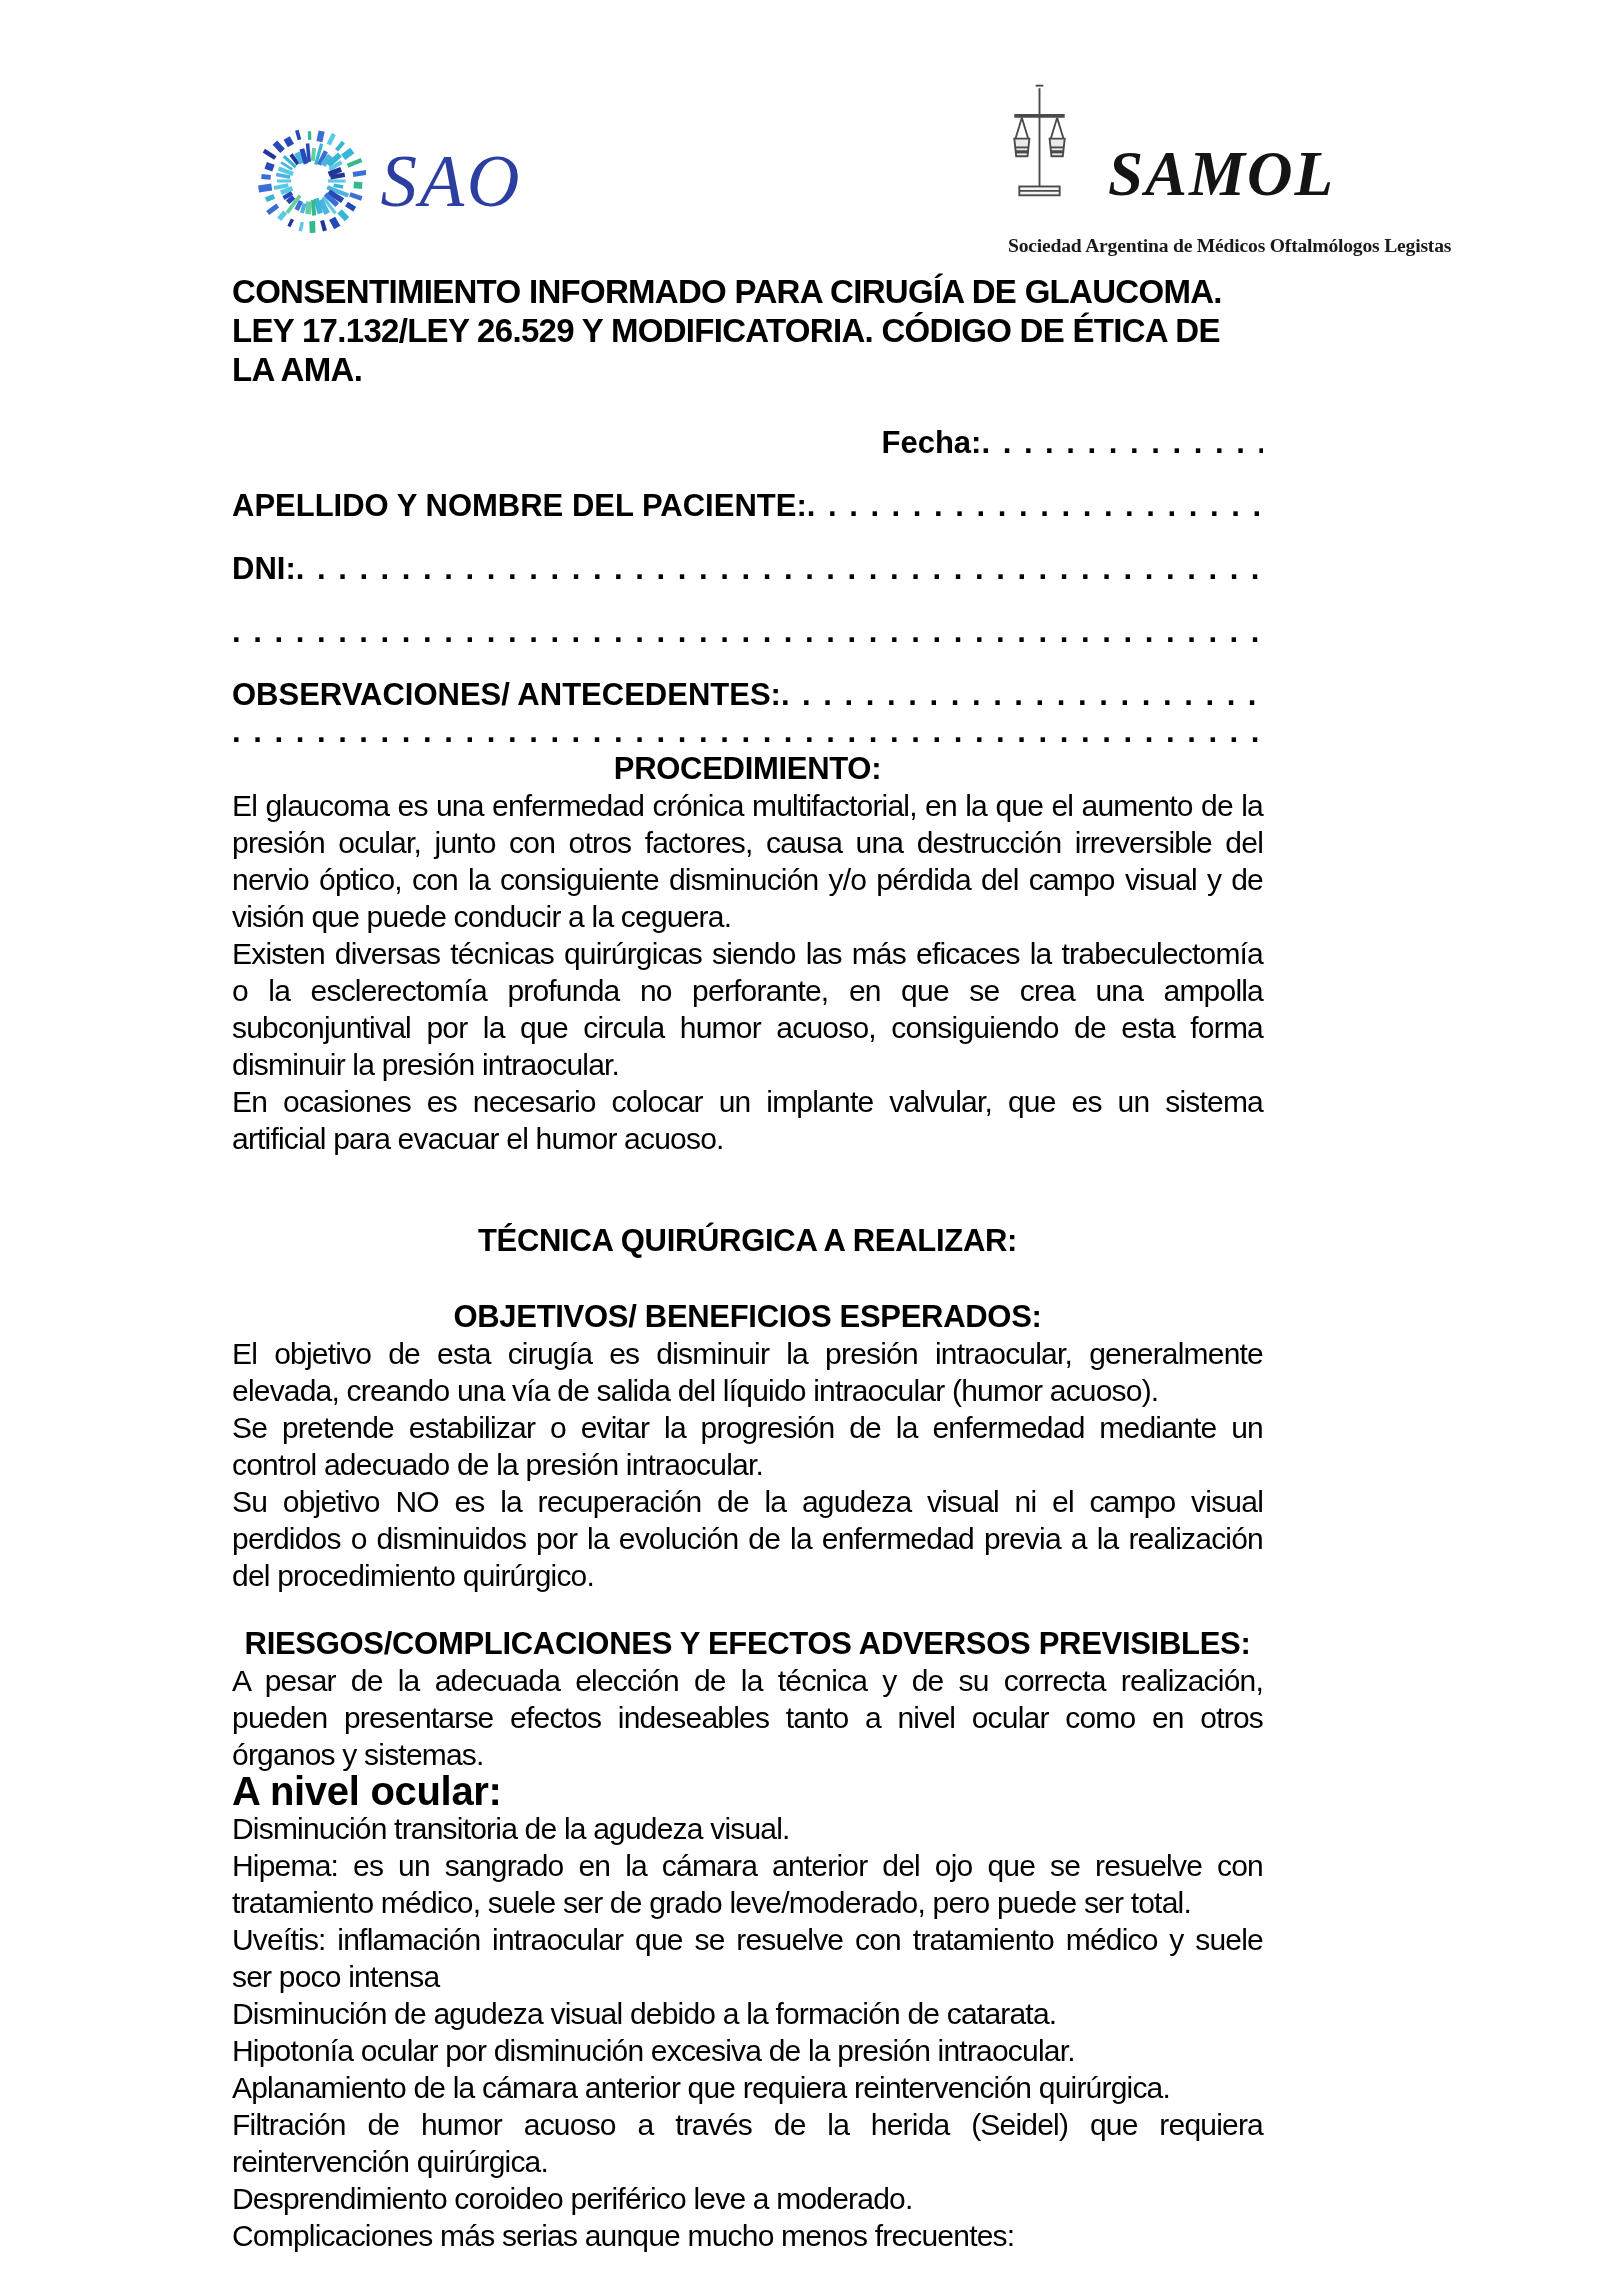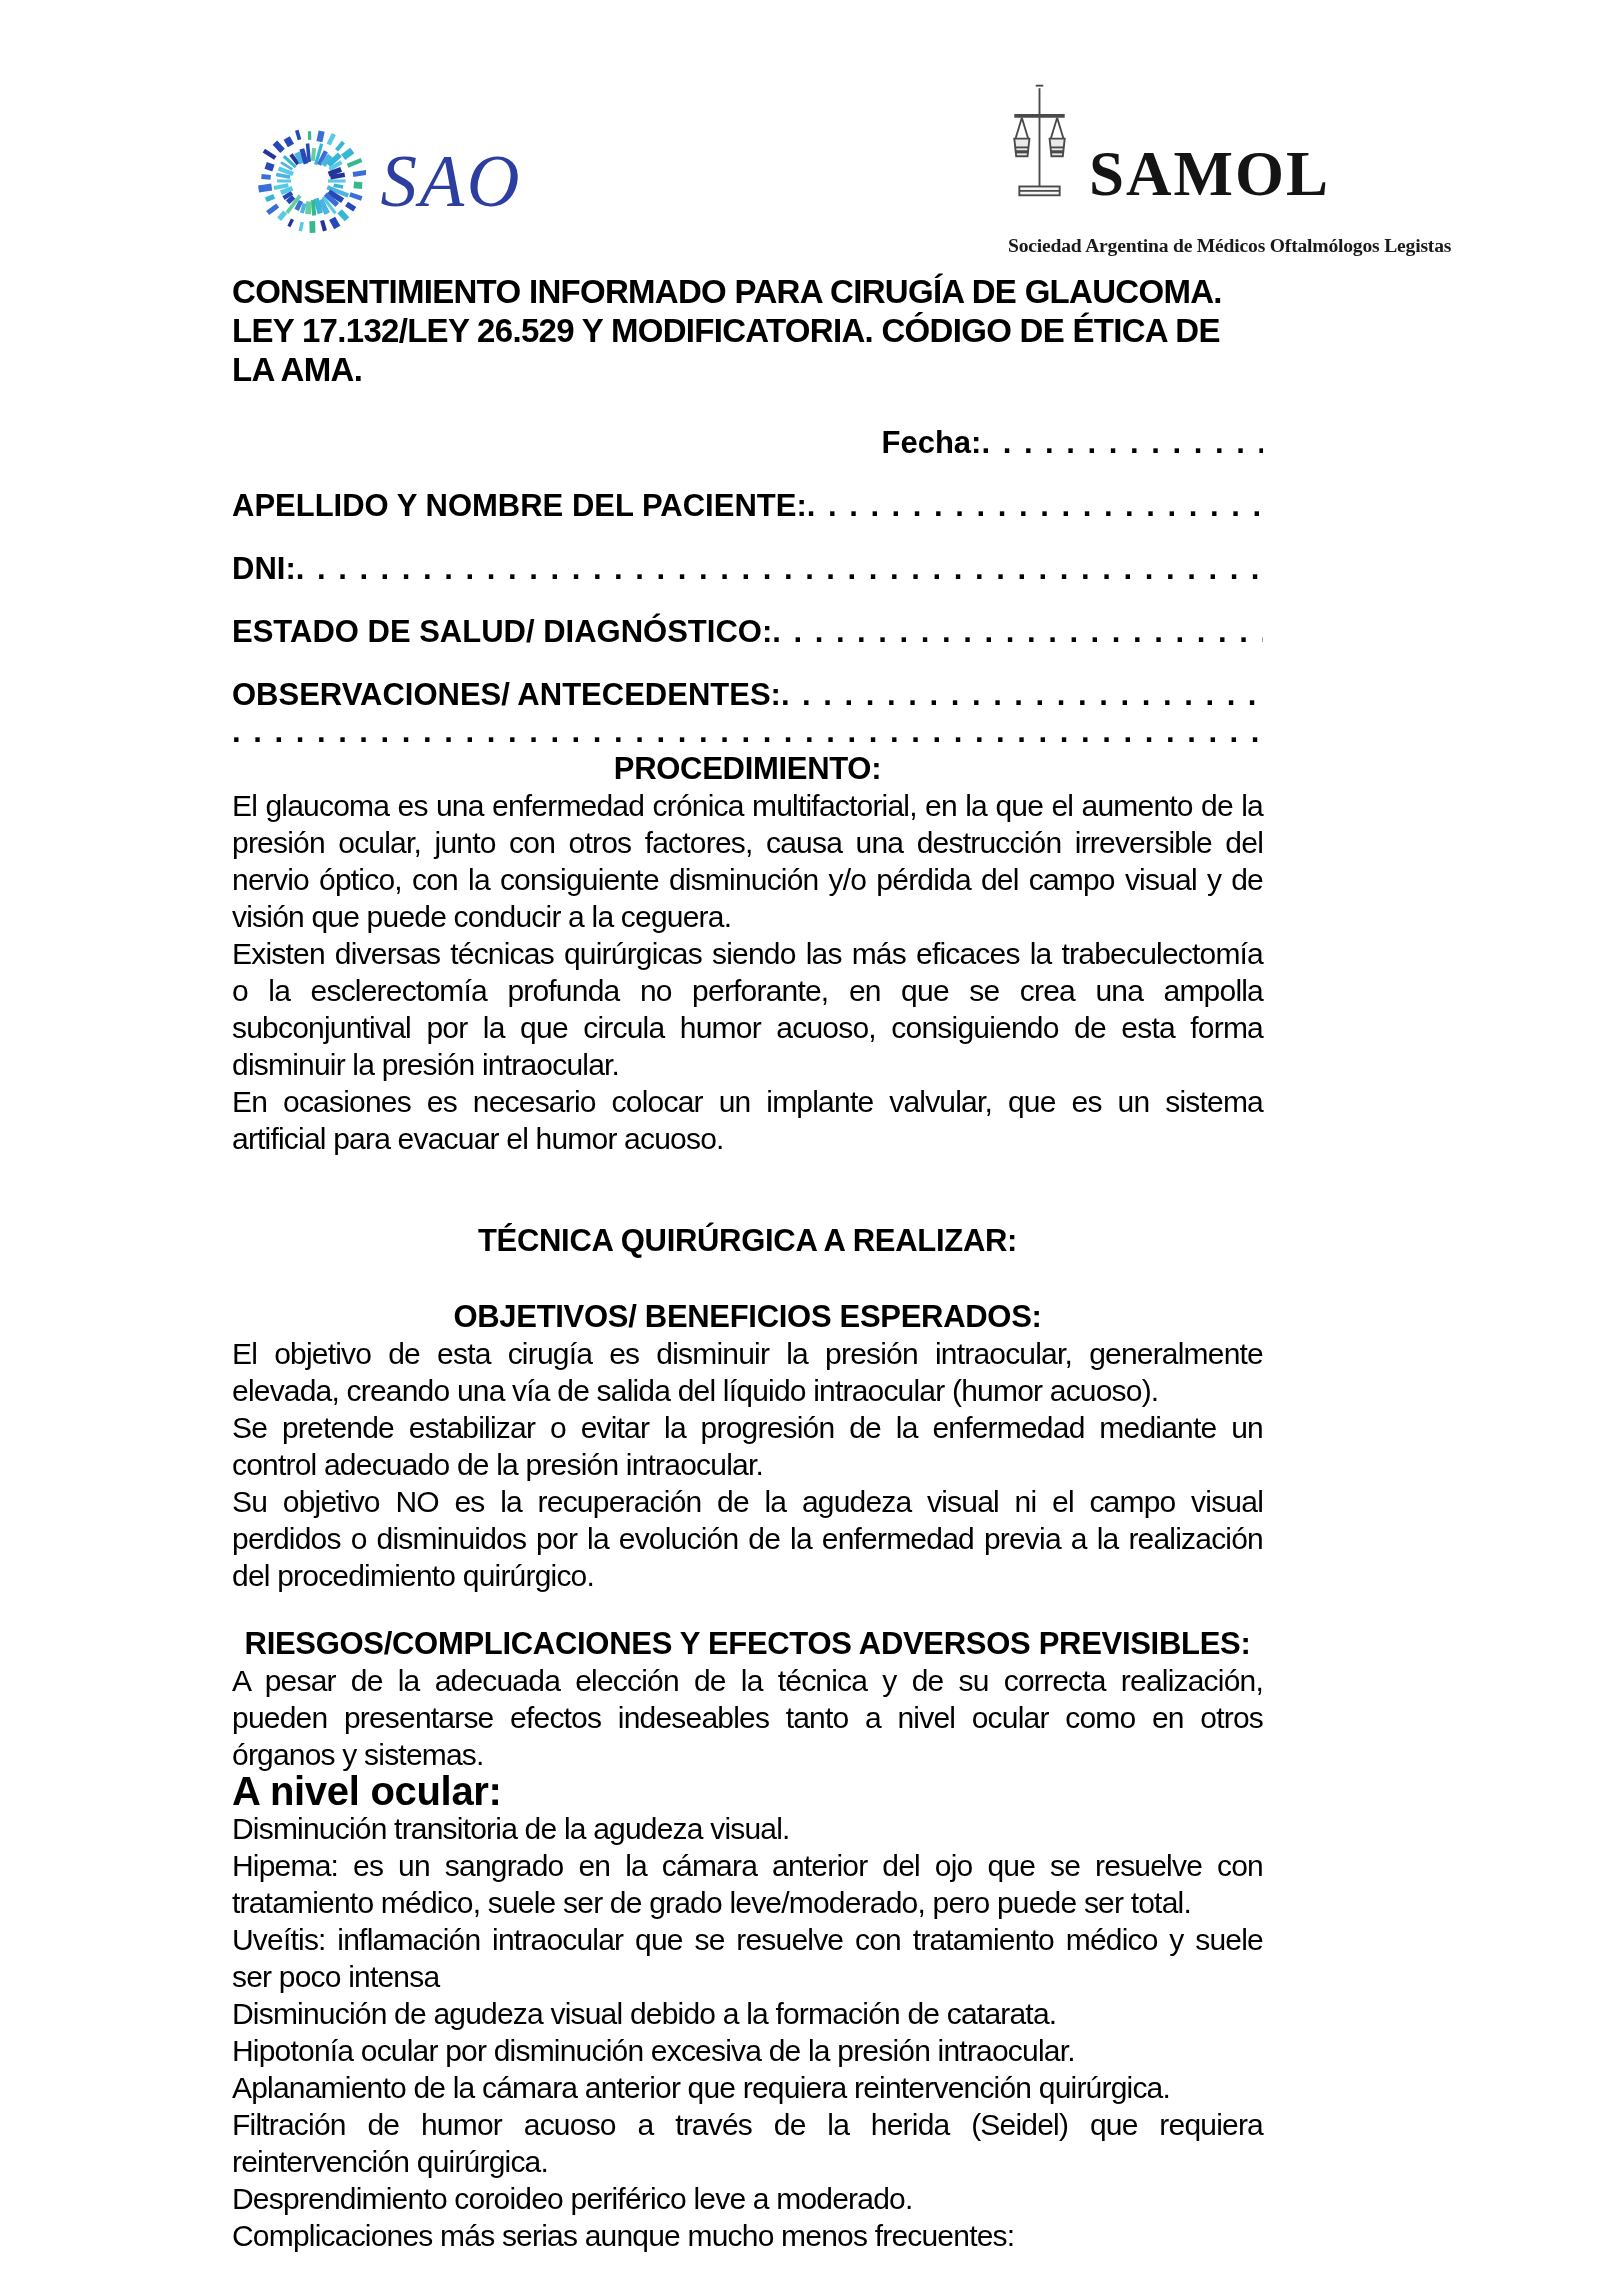--- a/index.html
+++ b/index.html
@@ -19,21 +19,21 @@
   }
   .sao-burst{width:110px;height:110px;display:block;}
   .sao-text{
     font-family:"Liberation Serif",serif;
     font-size:73px;line-height:73px;
     color:#2c3e9f;letter-spacing:2.6px;font-weight:normal;
   }
   .samol-block{
     position:absolute;left:1008px;top:82px;width:419px;
   }
-  .samol-row{display:flex;align-items:flex-end;gap:18px;}
+  .samol-row{display:flex;align-items:flex-end;gap:37px;font-style:italic;}
   .samol-scales{width:63px;height:122px;display:block;}
   .samol-text{
     font-family:"Liberation Serif",serif;font-weight:bold;
     font-size:63px;line-height:60px;color:#141414;letter-spacing:2px;
   }
   .samol-subtitle{
     margin-top:31px;
     font-family:"Liberation Serif",serif;font-weight:bold;
     font-size:19.6px;color:#1a1a1a;white-space:nowrap;letter-spacing:-0.2px;
   }
@@ -190,21 +190,20 @@
       <span>APELLIDO Y NOMBRE DEL PACIENTE:</span>
       <span class="dots">. . . . . . . . . . . . . . . . . . . . . . . . . . . . . . . . . . . . . . . . . . . . . . . . . .</span>
     </div>
 
     <div class="field-row">
       <span>DNI:</span>
       <span class="dots">. . . . . . . . . . . . . . . . . . . . . . . . . . . . . . . . . . . . . . . . . . . . . . . . . . . . . . . . . . . . . . . . . . . . . . . . . . . . . . . .</span>
     </div>
 
     <div class="field-row">
-      <span>ESTADO DE SALUD/ DIAGNÓSTICO:</span>
       <span class="dots">. . . . . . . . . . . . . . . . . . . . . . . . . . . . . . . . . . . . . . . . . . . . . . . . . .</span>
     </div>
 
     <div class="field-row">
       <span>OBSERVACIONES/ ANTECEDENTES:</span>
       <span class="dots">. . . . . . . . . . . . . . . . . . . . . . . . . . . . . . . . . . . . . . . . . . . . . . . . . .</span>
     </div>
 
     <div class="dots-line">. . . . . . . . . . . . . . . . . . . . . . . . . . . . . . . . . . . . . . . . . . . . . . . . . . . . . . . . . . . . . . . . . . . . . . . . . . . . . . . . . . . . .</div>
 

